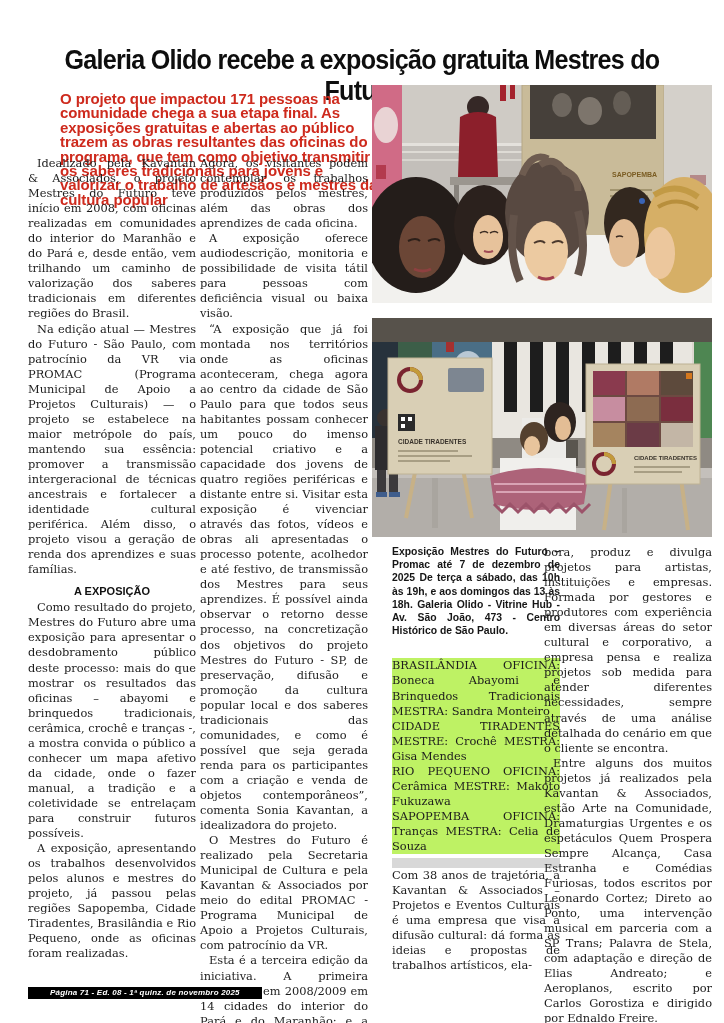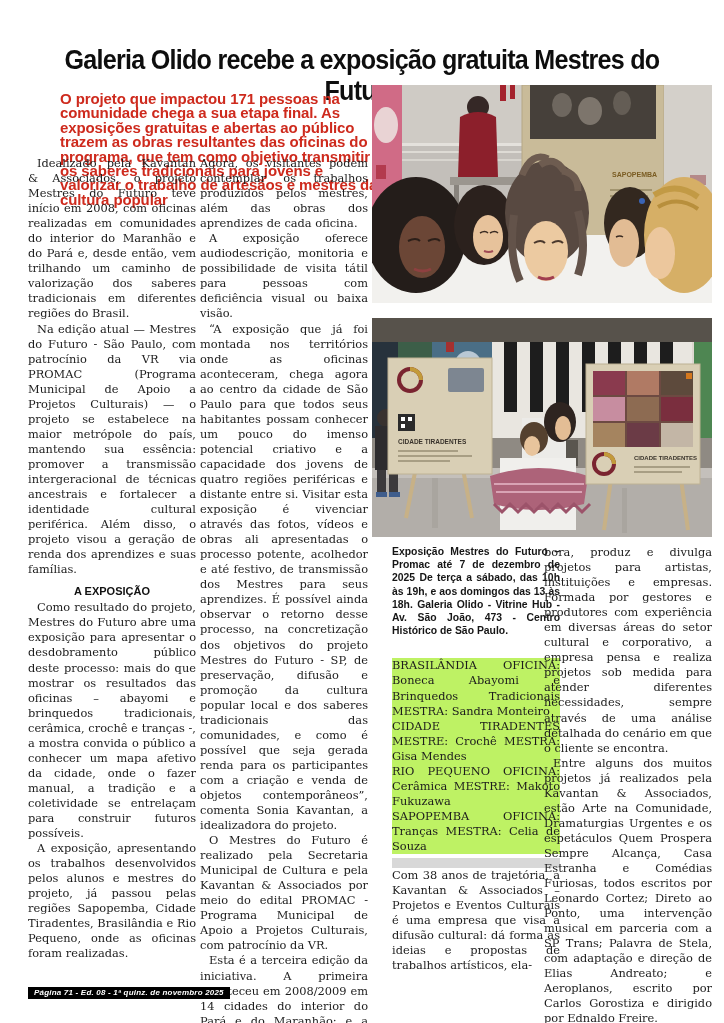--- a/index.html
+++ b/index.html
@@ -23,21 +23,21 @@
   .caption{font-family:"Liberation Sans",sans-serif;font-weight:bold;font-size:10.4px;
         line-height:13.2px;text-align:justify;color:#151515;}
   .workshops{margin-top:21px;background:#bef264;}
   .workshops p{margin:0;}
   .gray-bar{height:10px;background:#d8d8d8;margin-top:4px;}
   .about-head{margin-top:9px;}
   .photo{position:absolute;left:372px;}
   .photo svg{display:block;}
   .footer{position:absolute;left:28px;top:987px;background:#000;color:#fff;
         font-family:"Liberation Sans",sans-serif;font-weight:bold;font-style:italic;
-        font-size:8px;line-height:12px;padding:0 6px;letter-spacing:0.2px;}
+        font-size:8px;line-height:12px;padding:0 22px;letter-spacing:0.2px;}
 </style>
 </head>
 <body>
 
 <div class="page">
 
   <h1 class="headline">Galeria Olido recebe a exposição gratuita Mestres do Futuro</h1>
 
   <div class="lede">O projeto que impactou 171 pessoas na comunidade chega a sua etapa final. As exposições gratuitas e abertas ao público trazem as obras resultantes das oficinas do programa, que tem como objetivo transmitir os saberes tradicionais para jovens e valorizar o trabalho de artesãos e mestres da cultura popular</div>
 

